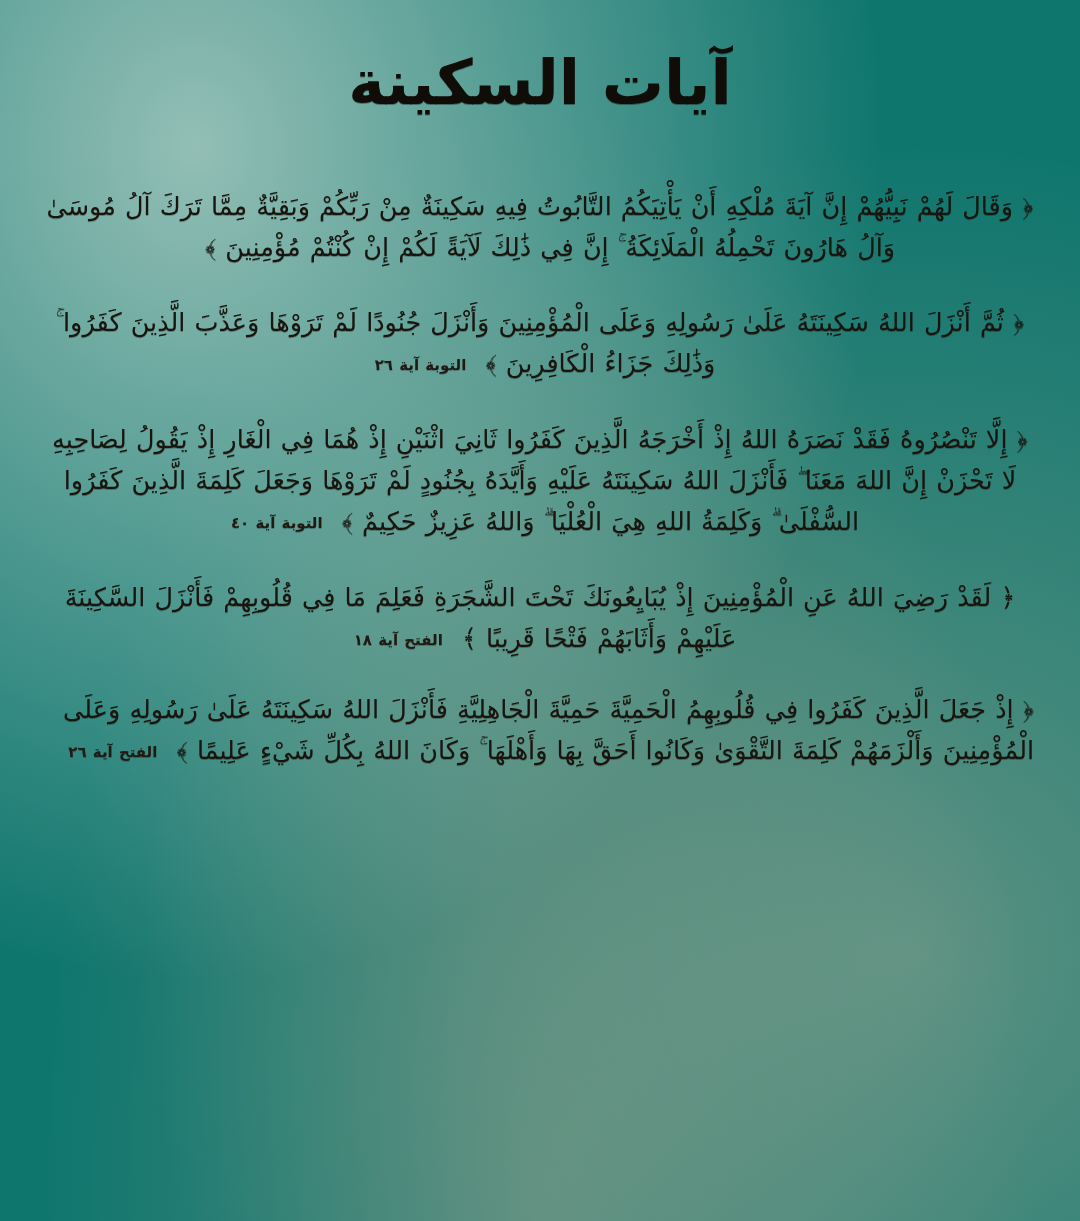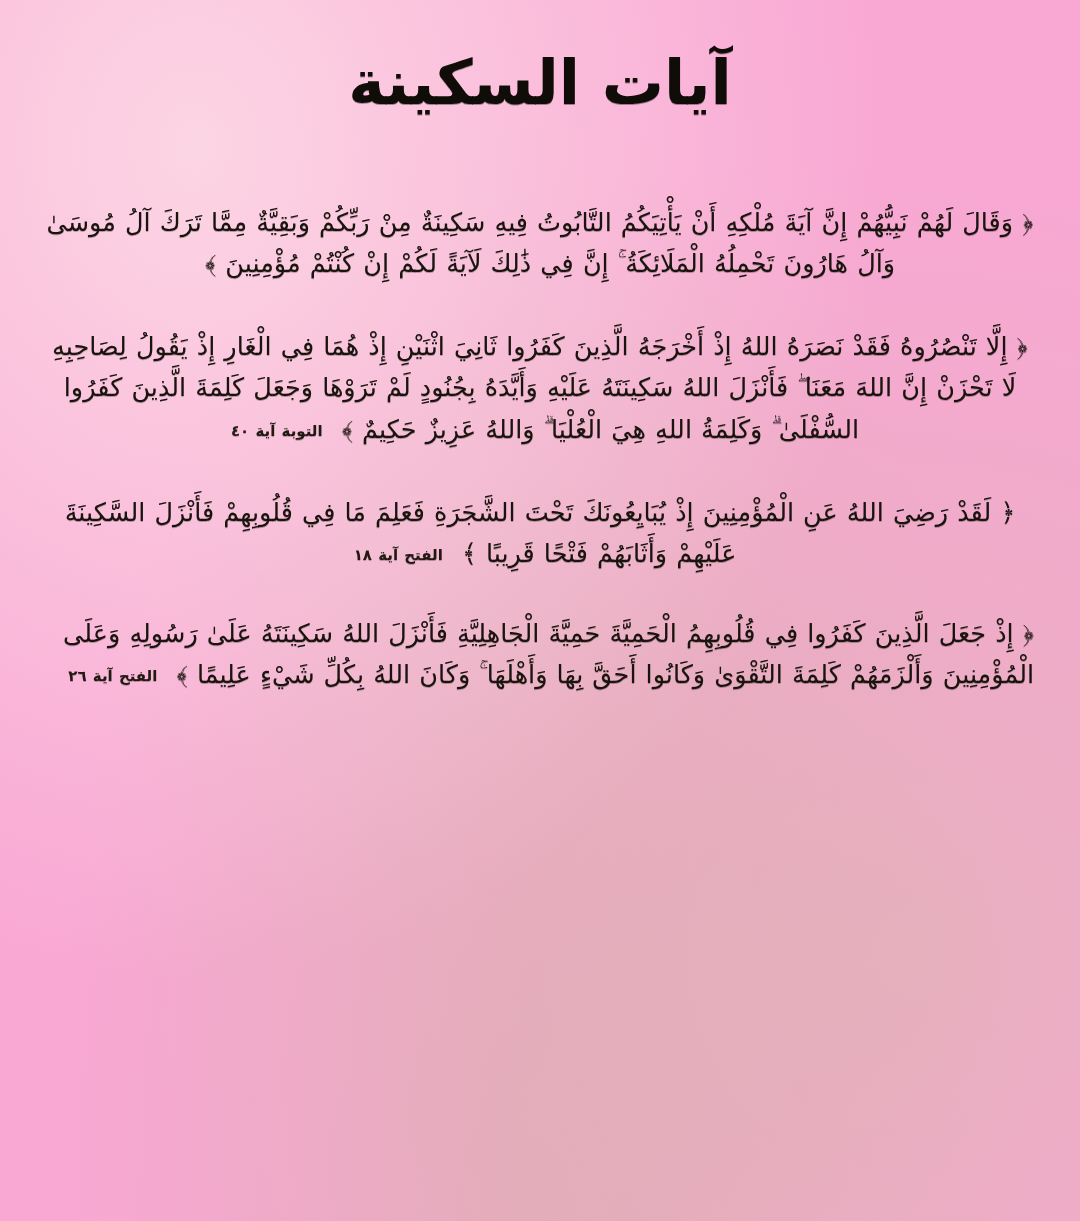--- a/index.html
+++ b/index.html
@@ -12,21 +12,21 @@
     height: 1221px;
     overflow: hidden;
     background: #e6d6c1;
     font-family: "DejaVu Sans", "Liberation Sans", sans-serif;
     color: #14100c;
   }
   .page {
     position: relative;
     width: 1080px;
     height: 1221px;
-    background: #f9a8d4;
+    background: #0f766e;
     box-sizing: border-box;
     padding: 0 42px;
     display: flex;
     flex-direction: column;
   }
   
   .page::before {
     content: "";
     position: absolute;
     inset: 0;
@@ -48,24 +48,24 @@
     font-weight: 700;
     line-height: 1.25;
     letter-spacing: 0px;
     color: #100c08;
     direction: rtl;
     text-shadow: 0 1px 0 rgba(0,0,0,0.35);
   }
   .verses {
     position: relative;
     z-index: 2;
-    margin-top: 72px;
+    margin-top: 56px;
     display: flex;
     flex-direction: column;
-    gap: 8px;
+    gap: 0px;
   }
   .verse-block {
     direction: rtl;
     text-align: center;
     font-family: "DejaVu Sans", "Liberation Sans", sans-serif;
     font-size: 25.5px;
     line-height: 1.62;
     color: #1a140e;
     padding: 0 4px;
     word-spacing: 1px;
@@ -94,20 +94,24 @@
 
   <h1 class="page-title">آيات السكينة</h1>
 
   <div class="verses">
 
     <div class="verse-block">
       <span>﴿ وَقَالَ لَهُمْ نَبِيُّهُمْ إِنَّ آيَةَ مُلْكِهِ أَنْ يَأْتِيَكُمُ التَّابُوتُ فِيهِ سَكِينَةٌ مِنْ رَبِّكُمْ وَبَقِيَّةٌ مِمَّا تَرَكَ آلُ مُوسَىٰ وَآلُ هَارُونَ تَحْمِلُهُ الْمَلَائِكَةُ ۚ إِنَّ فِي ذَٰلِكَ لَآيَةً لَكُمْ إِنْ كُنْتُمْ مُؤْمِنِينَ ﴾</span>
       <span class="citation"></span>
     </div>
 
+    <div class="verse-block">
+      <span>﴿ ثُمَّ أَنْزَلَ اللهُ سَكِينَتَهُ عَلَىٰ رَسُولِهِ وَعَلَى الْمُؤْمِنِينَ وَأَنْزَلَ جُنُودًا لَمْ تَرَوْهَا وَعَذَّبَ الَّذِينَ كَفَرُوا ۚ وَذَٰلِكَ جَزَاءُ الْكَافِرِينَ ﴾</span>
+      <span class="citation">التوبة آية ٢٦</span>
+    </div>
 
     <div class="verse-block">
       <span>﴿ إِلَّا تَنْصُرُوهُ فَقَدْ نَصَرَهُ اللهُ إِذْ أَخْرَجَهُ الَّذِينَ كَفَرُوا ثَانِيَ اثْنَيْنِ إِذْ هُمَا فِي الْغَارِ إِذْ يَقُولُ لِصَاحِبِهِ لَا تَحْزَنْ إِنَّ اللهَ مَعَنَا ۖ فَأَنْزَلَ اللهُ سَكِينَتَهُ عَلَيْهِ وَأَيَّدَهُ بِجُنُودٍ لَمْ تَرَوْهَا وَجَعَلَ كَلِمَةَ الَّذِينَ كَفَرُوا السُّفْلَىٰ ۗ وَكَلِمَةُ اللهِ هِيَ الْعُلْيَا ۗ وَاللهُ عَزِيزٌ حَكِيمٌ ﴾</span>
       <span class="citation">التوبة آية ٤٠</span>
     </div>
 
 
     <div class="verse-block tight">
       <span>﴿ لَقَدْ رَضِيَ اللهُ عَنِ الْمُؤْمِنِينَ إِذْ يُبَايِعُونَكَ تَحْتَ الشَّجَرَةِ فَعَلِمَ مَا فِي قُلُوبِهِمْ فَأَنْزَلَ السَّكِينَةَ عَلَيْهِمْ وَأَثَابَهُمْ فَتْحًا قَرِيبًا ﴾</span>
       <span class="citation">الفتح آية ١٨</span>

